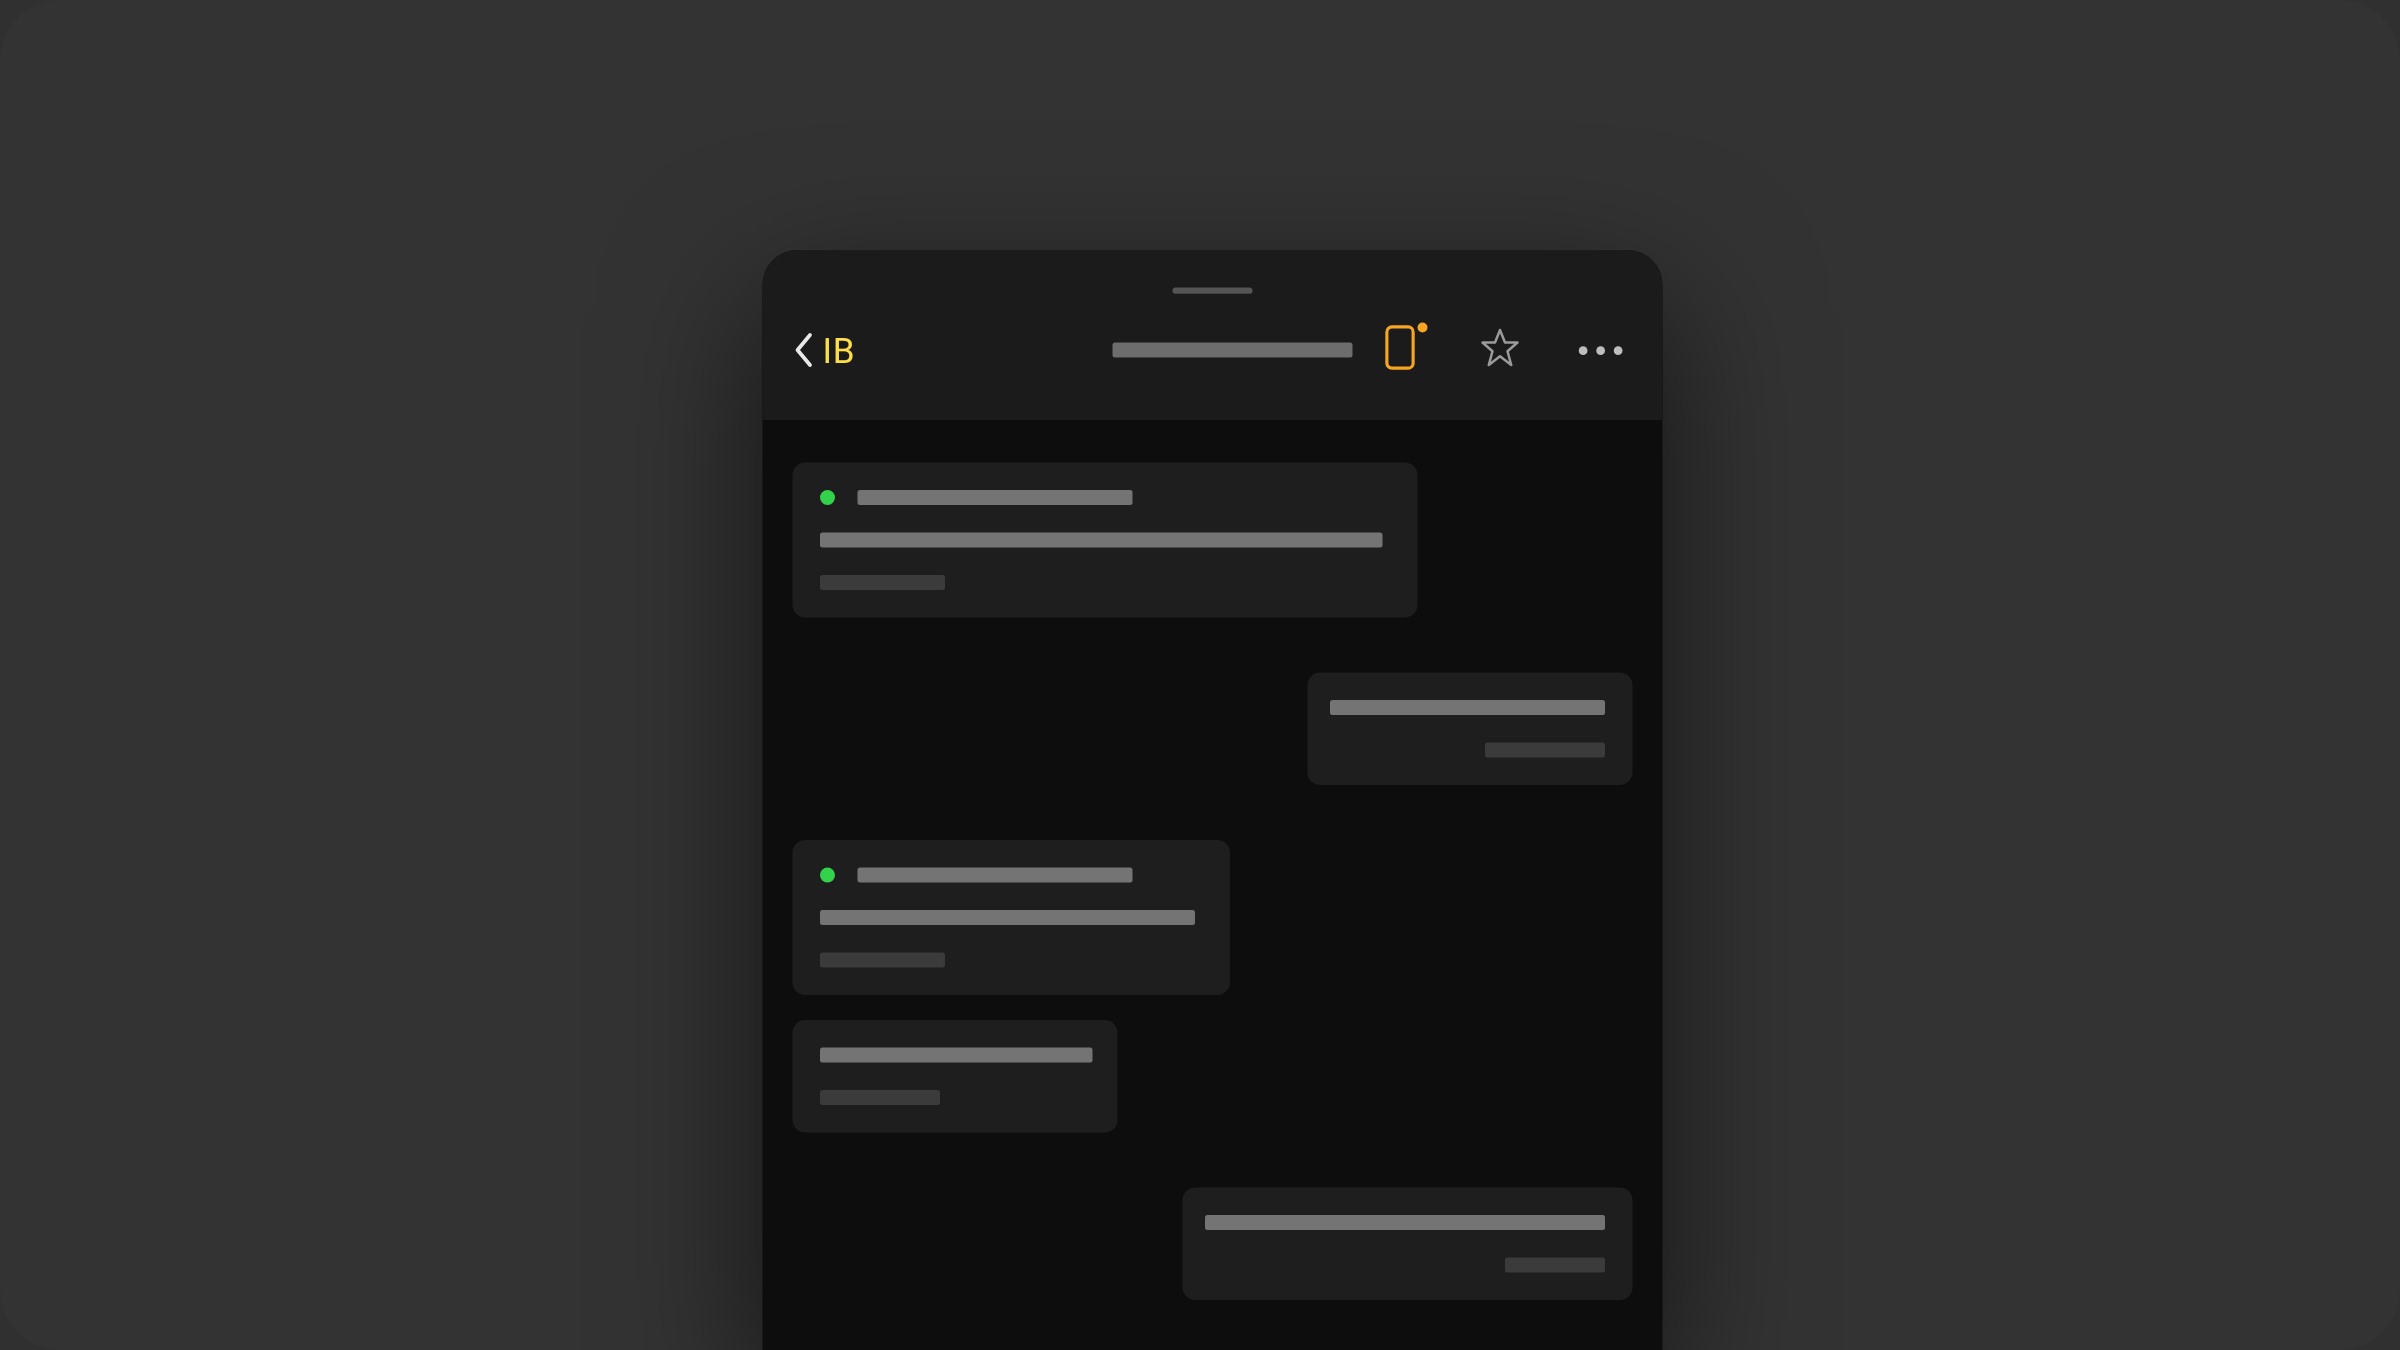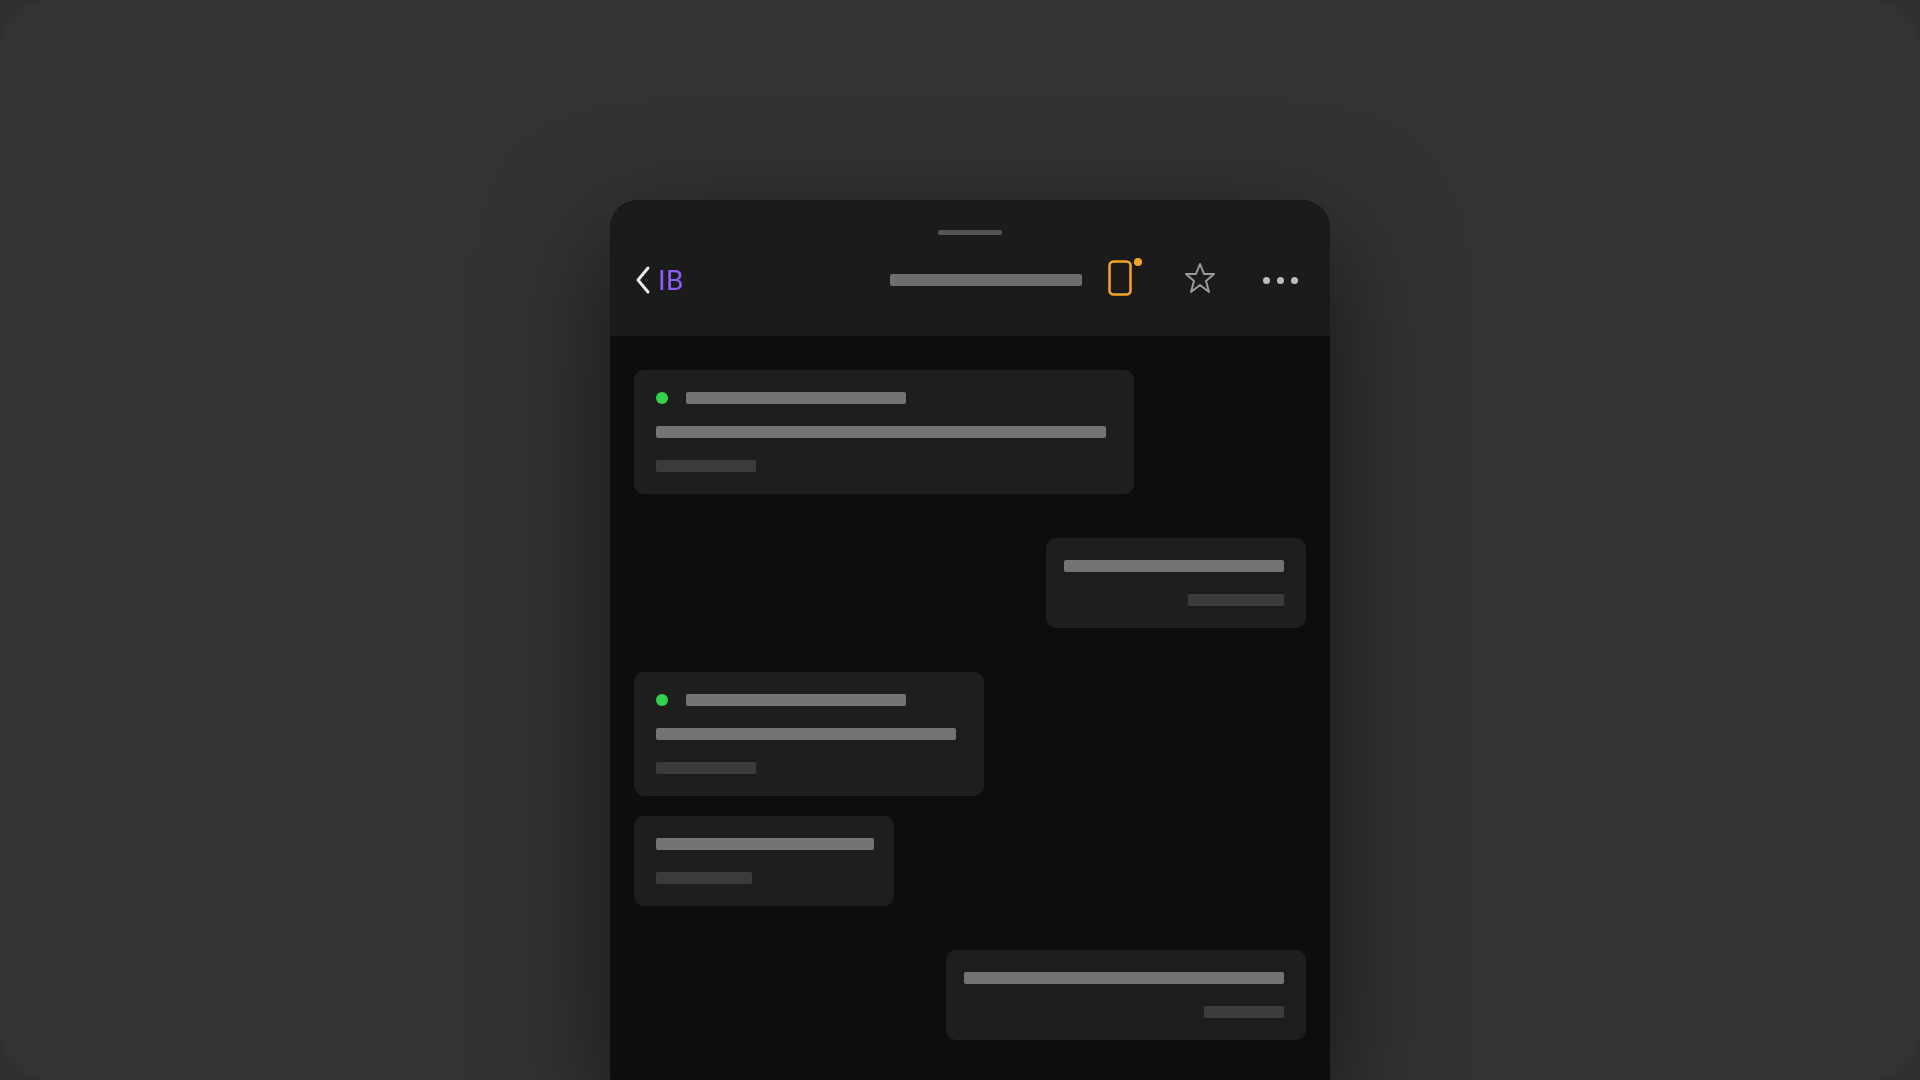--- a/index.html
+++ b/index.html
@@ -51,21 +51,21 @@
   }
   .back-group {
     display: flex;
     align-items: center;
     gap: 6px;
     cursor: pointer;
     margin-top: 24px;
   }
   .back-chevron svg { display:block; }
   .back-label {
-    color: #8b5cf6;
+    color: #fde047;
     font-size: 28px;
     font-weight: 400;
     letter-spacing: 0.5px;
   }
   .title-skeleton {
     margin-top: 24px;
     margin-left: auto;
     margin-right: 20px;
     width: 192px;
     height: 12px;

